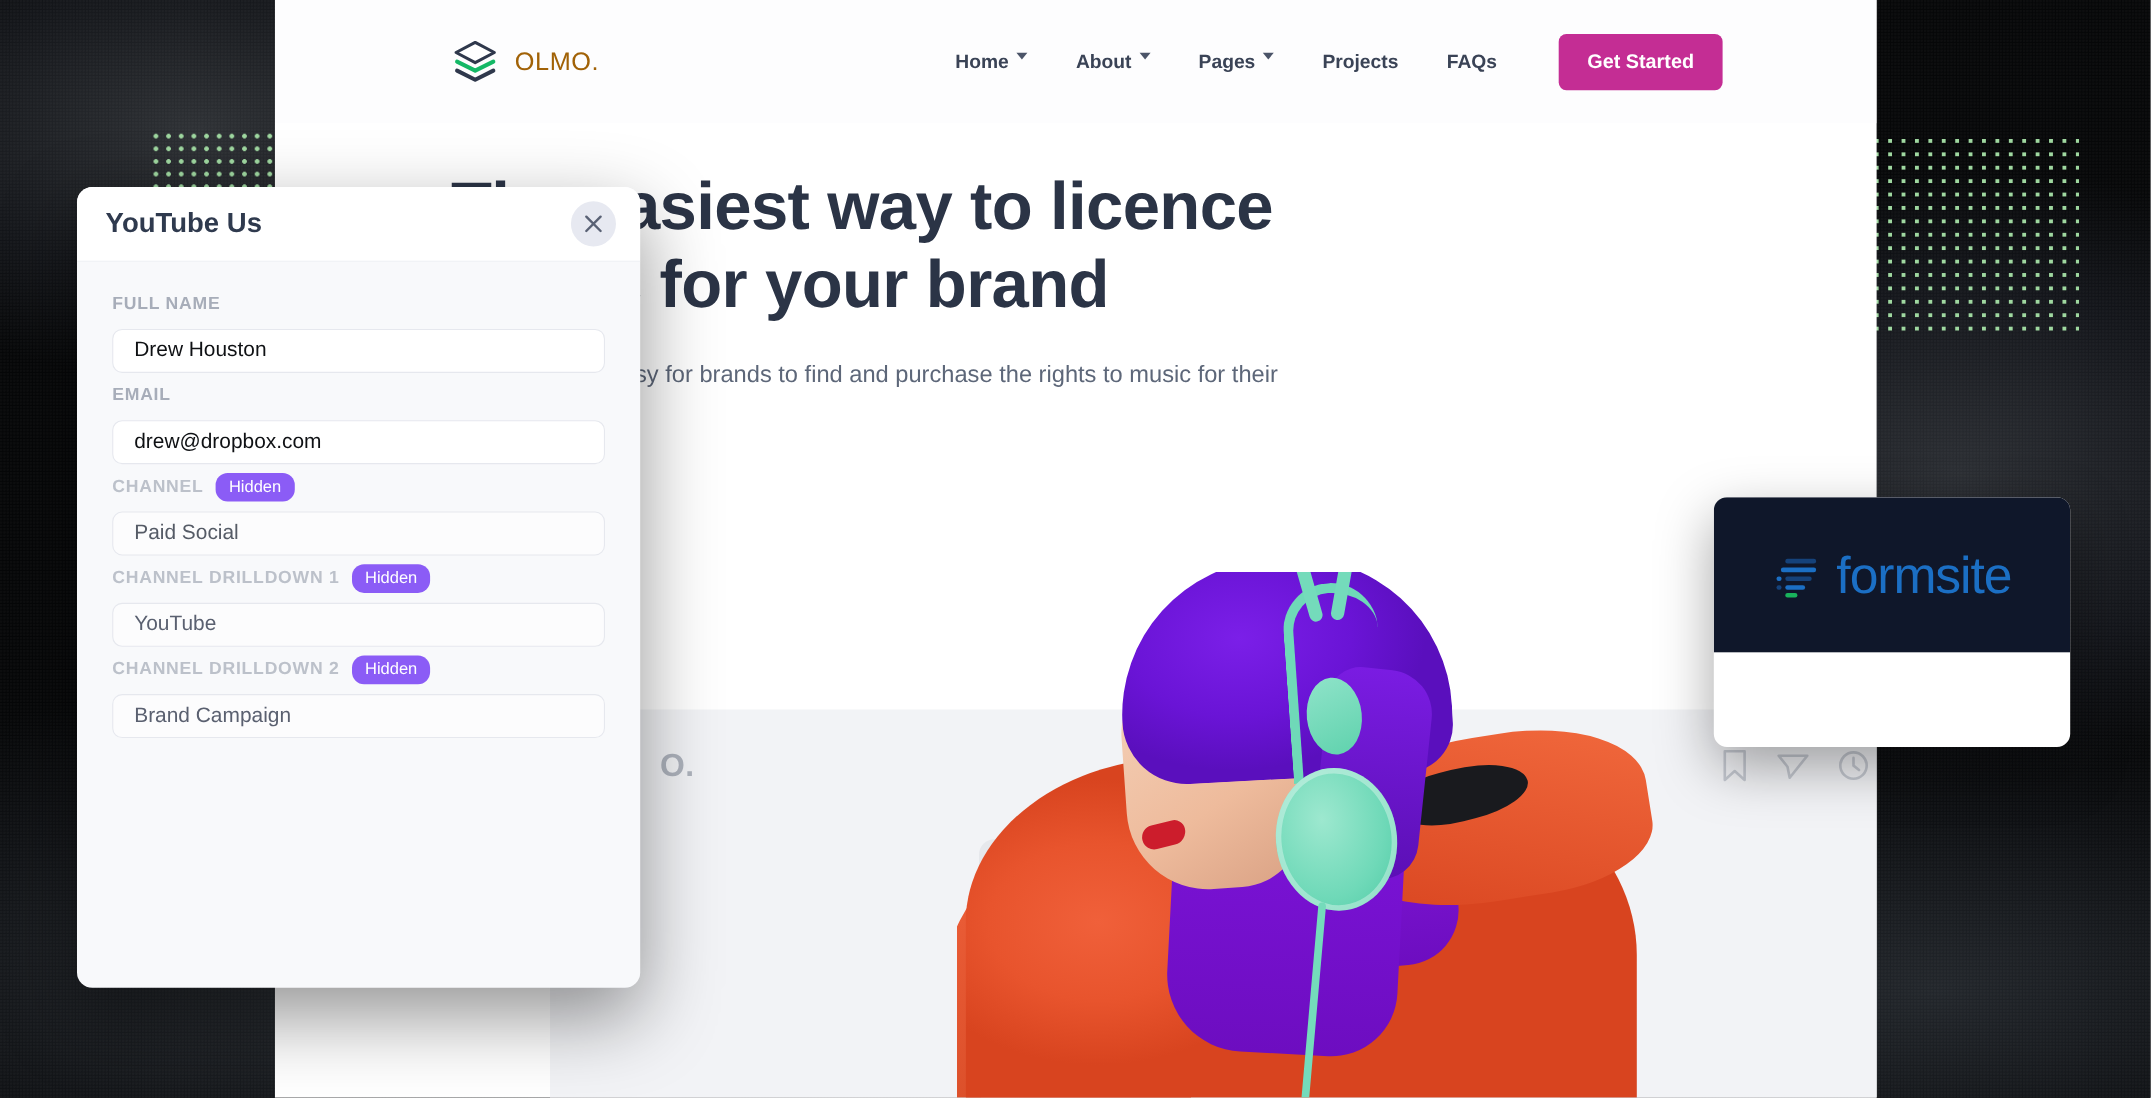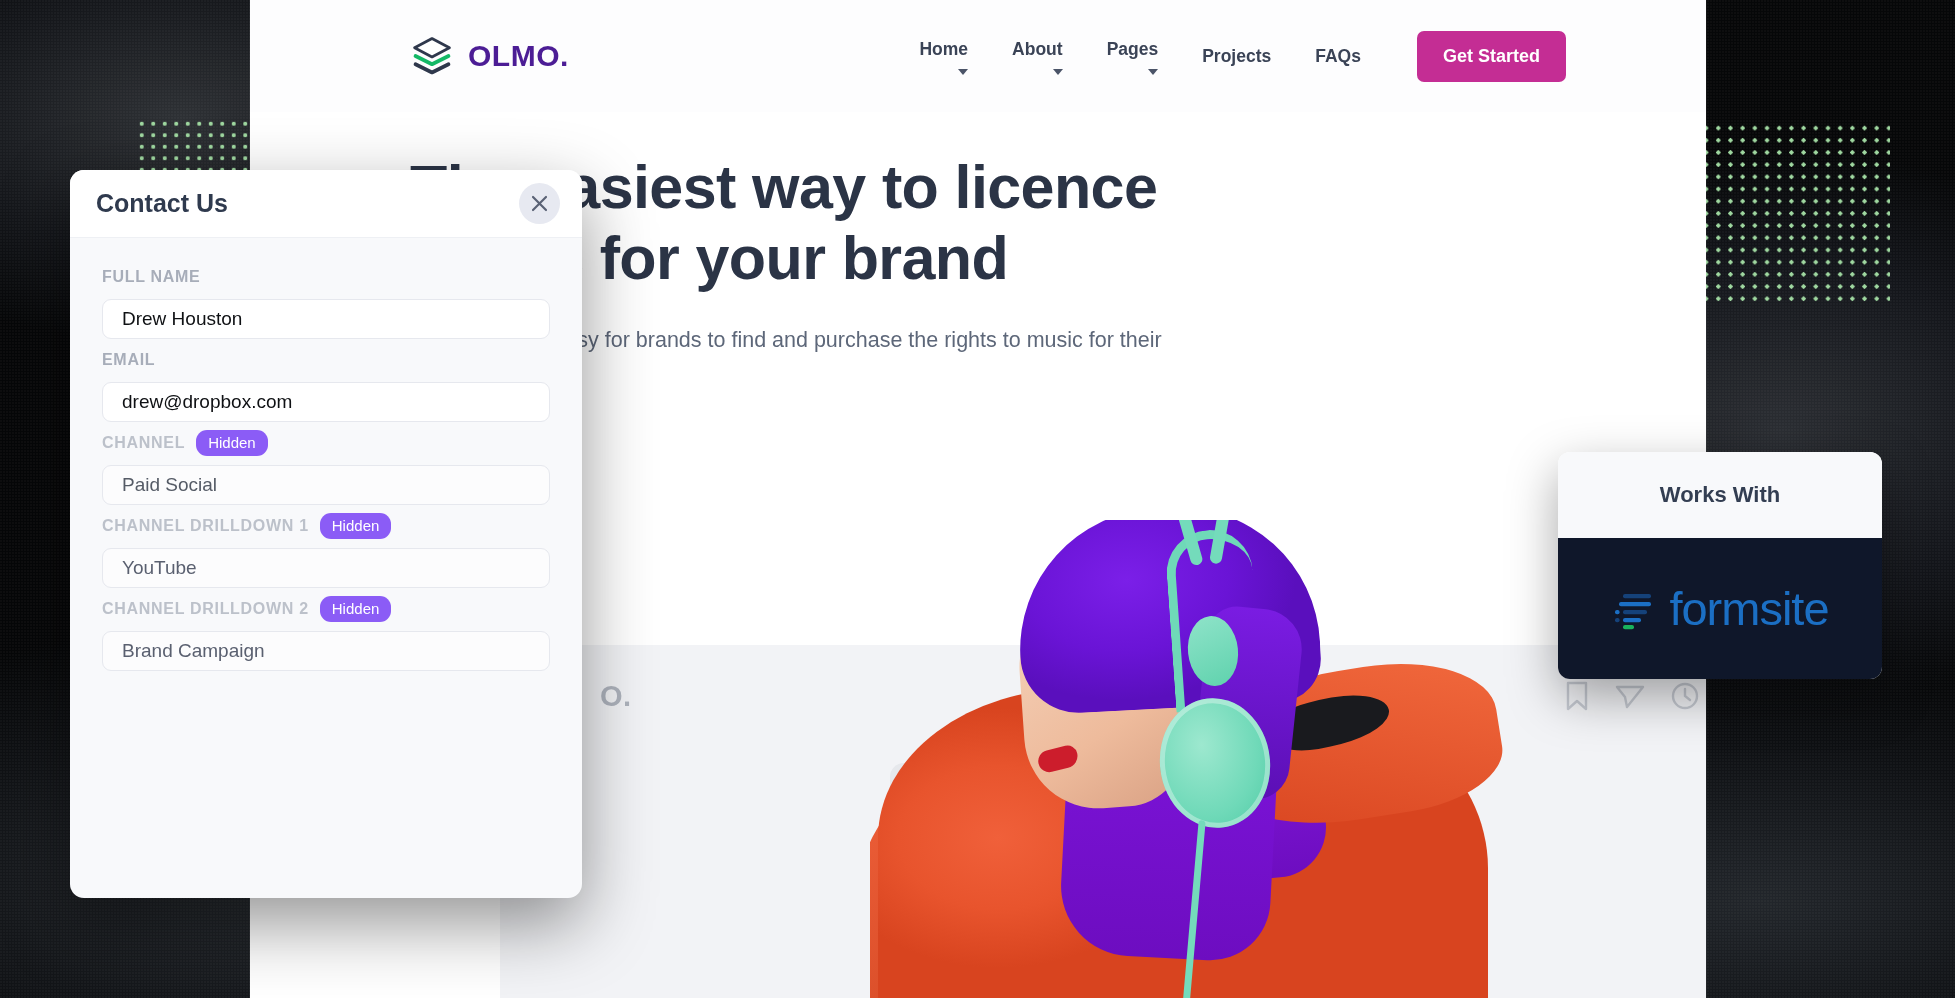--- a/index.html
+++ b/index.html
@@ -51,32 +51,32 @@
   
   #site-header {
     height: 112px;
     display: flex; align-items: center;
     padding: 0 0 0 0;
     background: #fdfdfe;
   }
   #brand { display: flex; align-items: center; gap: 14px; margin-left: 160px; }
   #brand-mark { width: 44px; height: 44px; display: block; }
   #brand-name {
-    font-size: 30px; font-weight: bold; letter-spacing: .5px;
-    color: #4c1d95;
+    font-size: 23px; font-weight: normal; letter-spacing: .5px;
+    color: #a16207;
   }
 
   #nav {
     margin-left: auto; margin-right: 0;
     display: flex; align-items: center; gap: 0;
   }
   .nav-item {
-    display: flex; align-items: flex-end; gap: 7px;
+    display: flex; align-items: flex-start; gap: 7px;
     font-size: 17.5px; font-weight: bold; color: #3a4356;
-    padding: 0 22px; cursor: pointer; white-space: nowrap; flex-direction: column;
+    padding: 0 22px; cursor: pointer; white-space: nowrap;
   }
   .caret {
     width: 0; height: 0;
     border-left: 5px solid transparent;
     border-right: 5px solid transparent;
     border-top: 6px solid #4b5468;
     display: inline-block; position: relative; top: 2px;
   }
   #cta-get-started {
     margin-left: 34px; margin-right: 140px;
@@ -381,39 +381,38 @@
     <div class="hp-band"></div>
     <div class="hp-ear" id="hp-ear-a"></div>
     <div class="hp-ear" id="hp-ear-b"></div>
     <div class="hp-knob"></div>
     <div class="hp-cup"></div>
     <div class="hp-cable"></div>
   </div>
 </div>
 
 <div id="works-with-card">
-  <div id="works-with-head">Works With</div>
   <div id="works-with-body">
     <svg width="46" height="46" viewBox="0 0 46 46">
       <rect x="12" y="8" width="28" height="4.2" rx="2" fill="#15427a"></rect>
       <rect x="8" y="16" width="32" height="4.2" rx="2" fill="#1b6fc4"></rect>
       <rect x="12" y="24" width="24" height="4.2" rx="2" fill="#15427a"></rect>
       <rect x="4" y="24" width="4.6" height="4.2" rx="2" fill="#1b6fc4"></rect>
       <rect x="12" y="32" width="18" height="4.2" rx="2" fill="#1b6fc4"></rect>
       <rect x="4" y="32" width="4.6" height="4.2" rx="2" fill="#15427a"></rect>
       <rect x="12" y="39" width="11" height="4.2" rx="2" fill="#19b35c"></rect>
     </svg>
     <span id="formsite-name">formsite</span>
   </div>
 </div>
 
 <div id="contact-modal">
 
   <div id="modal-header">
-    <span id="modal-title">Contact Us</span>
+    <span id="modal-title">YouTube Us</span>
     <button id="modal-close">
       <svg width="19" height="19" viewBox="0 0 19 19">
         <path d="M3 3 L16 16 M16 3 L3 16" stroke="#5a6275" stroke-width="2.2" stroke-linecap="round"></path>
       </svg>
     </button>
   </div>
 
   <div id="modal-body">
 
     <div class="field">

